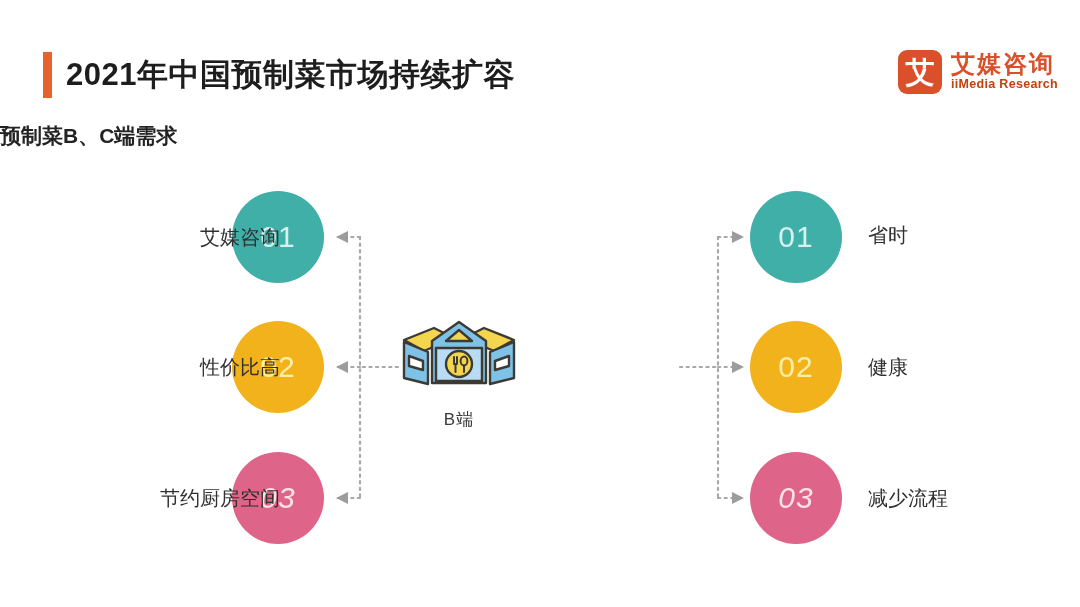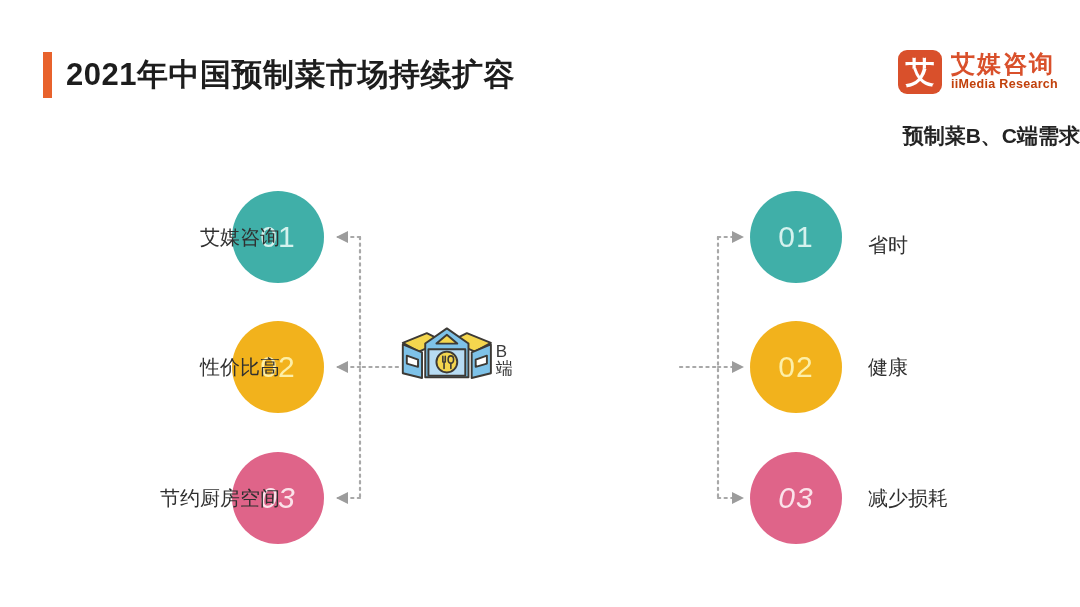--- a/index.html
+++ b/index.html
@@ -84,21 +84,21 @@
     letter-spacing: 0.3px;
     line-height: 1.3;
   }
 
   
   .subtitle {
     position: absolute;
     top: 122px;
     left: 0;
     width: 1080px;
-    text-align: right;
+    text-align: left;
     font-size: 21px;
     font-weight: bold;
     color: #232323;
   }
 
   
   .diagram {
     position: absolute;
     top: 0; left: 0;
     width: 1080px;
@@ -142,29 +142,29 @@
   .label {
     position: absolute;
     font-size: 20px;
     color: #303030;
     white-space: nowrap;
     line-height: 1;
   }
   .lab-l1 { top: 227px; right: 800px; }
   .lab-l2 { top: 357px; right: 800px; }
   .lab-l3 { top: 488px; right: 800px; }
-  .lab-r1 { top: 235px; left: 868px; }
+  .lab-r1 { top: 227px; left: 868px; font-family: Liberation Mono, monospace; }
   .lab-r2 { top: 357px; left: 868px; }
   .lab-r3 { top: 488px; left: 868px; }
 
   
   .center-icon {
     position: absolute;
     display: flex;
-    flex-direction: row;
+    flex-direction: column;
     align-items: center;
   }
   .icon-b { left: 398px; top: 308px; width: 122px; }
   .icon-c { left: 565px; top: 306px; width: 110px; }
   .center-caption {
     margin-top: 11px;
     font-size: 17px;
     color: #3a3a3a;
     letter-spacing: 1px;
     line-height: 1;
@@ -238,21 +238,21 @@
   </div>
   <div class="node node-r2">
     <span class="num num-amber">02</span>
   </div>
   <div class="node node-r3">
     <span class="num num-pink">03</span>
   </div>
 
   <div class="label lab-r1">省时</div>
   <div class="label lab-r2">健康</div>
-  <div class="label lab-r3">减少损耗</div>
+  <div class="label lab-r3">减少流程</div>
 
   <div class="center-icon icon-b">
     <svg width="122" height="92" viewBox="0 0 122 92">
       <g stroke="#3d3a35" stroke-width="2.4" stroke-linejoin="round" stroke-linecap="round">
 
         <polygon points="6,32 36,20 56,30 26,43" fill="#F4D64E"></polygon>
 
         <polygon points="116,32 86,20 66,30 96,43" fill="#F4D64E"></polygon>
 
         <polygon points="61,14 88,33 88,75 34,75 34,33" fill="#7EC2E8"></polygon>

